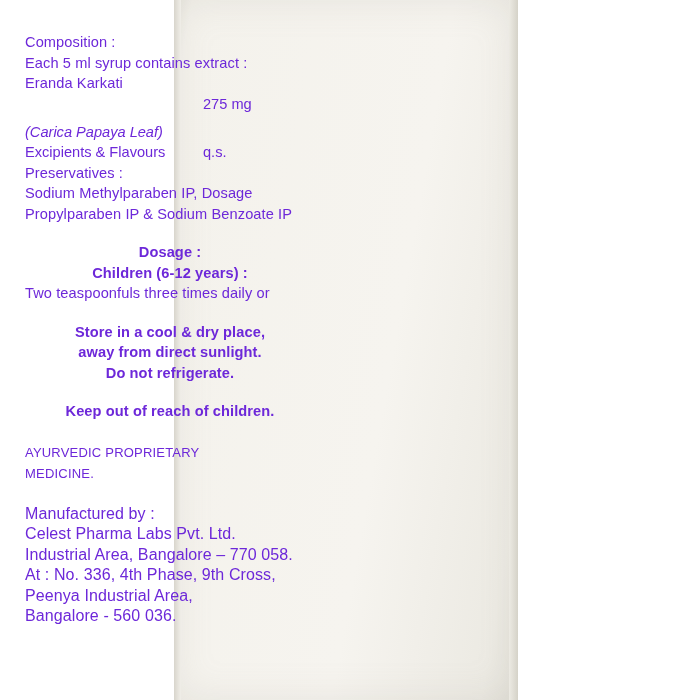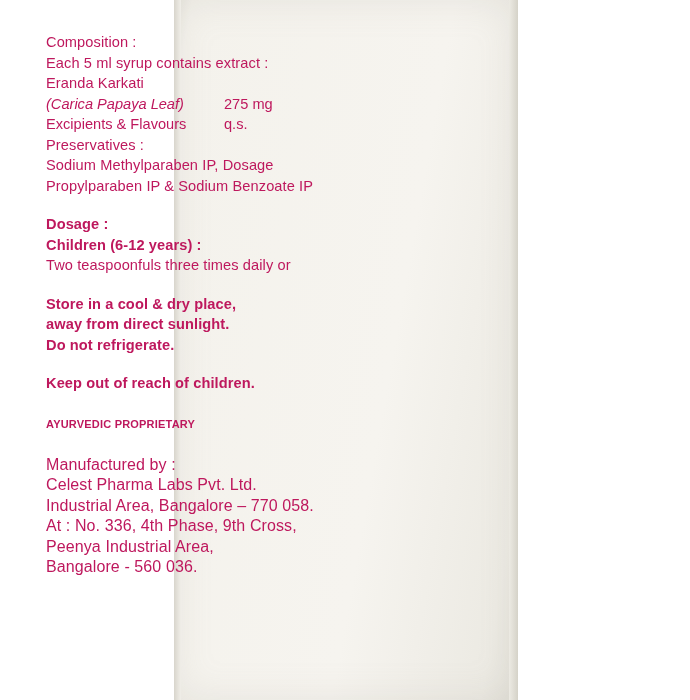--- a/index.html
+++ b/index.html
@@ -47,58 +47,60 @@
   .edge-right {
     position: absolute;
     left: 509px;
     top: 0;
     width: 9px;
     height: 700px;
     background: linear-gradient(90deg, #eceae3, #d5d2c8);
   }
   .content {
     position: absolute;
-    left: 46px;
+    left: 25px;
     top: 32px;
     width: 290px;
-    color: #be185d;
+    color: #6d28d9;
   }
   .blk {
     margin-bottom: 0;
   }
   .line {
     font-size: 14.6px;
     line-height: 20.5px;
     letter-spacing: 0.1px;
     white-space: pre;
   }
   .bold {
     font-weight: bold;
+    text-align: center;
   }
   .ital {
     font-style: italic;
+    margin-top: 28px;
   }
   .row {
     display: flex;
     font-size: 14.6px;
     line-height: 20.5px;
   }
   .row .k {
     width: 178px;
     white-space: pre;
   }
   .row .v {
     white-space: pre;
   }
   .gap-md { height: 18px; }
   .gap-lg { height: 20px; }
   .caps {
-    font-size: 11px;
+    font-size: 13px;
     line-height: 21px;
-    font-weight: bold;
+    font-weight: normal;
     letter-spacing: 0.2px;
   }
   .mfg .line { font-size: 16px; line-height: 20.6px; }
 </style>
 </head>
 <body>
 
 <div class="page">
 
   <div class="carton"></div>
@@ -143,20 +145,21 @@
     <div class="gap-md"></div>
 
     <div class="blk">
       <div class="line bold">Keep out of reach of children.</div>
     </div>
 
     <div class="gap-lg"></div>
 
     <div class="blk">
       <div class="caps">AYURVEDIC PROPRIETARY</div>
+      <div class="caps">MEDICINE.</div>
     </div>
 
     <div class="gap-lg"></div>
 
     <div class="blk mfg">
       <div class="line">Manufactured by :</div>
       <div class="line">Celest Pharma Labs Pvt. Ltd.</div>
       <div class="line">Industrial Area, Bangalore – 770 058.</div>
       <div class="line">At : No. 336, 4th Phase, 9th Cross,</div>
       <div class="line">Peenya Industrial Area,</div>

